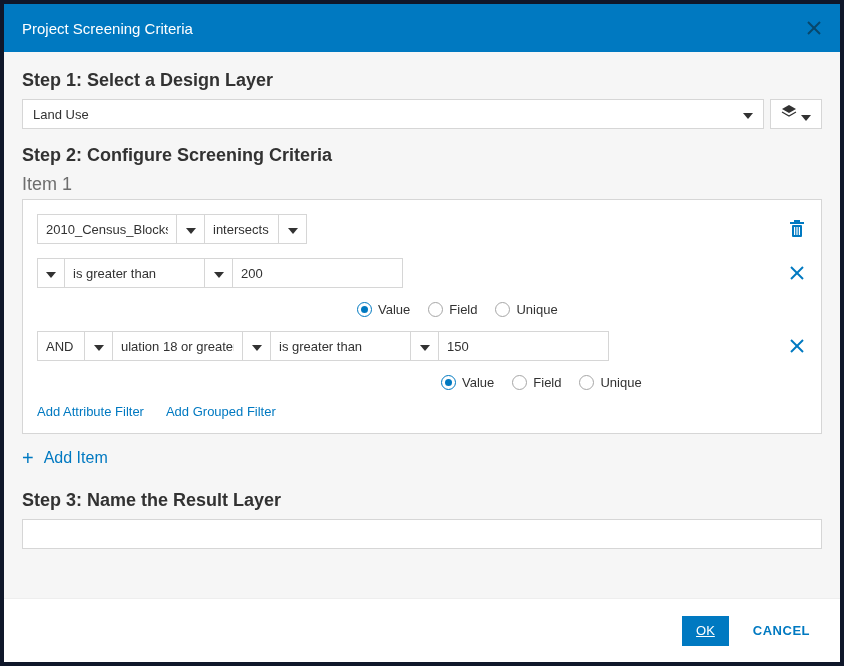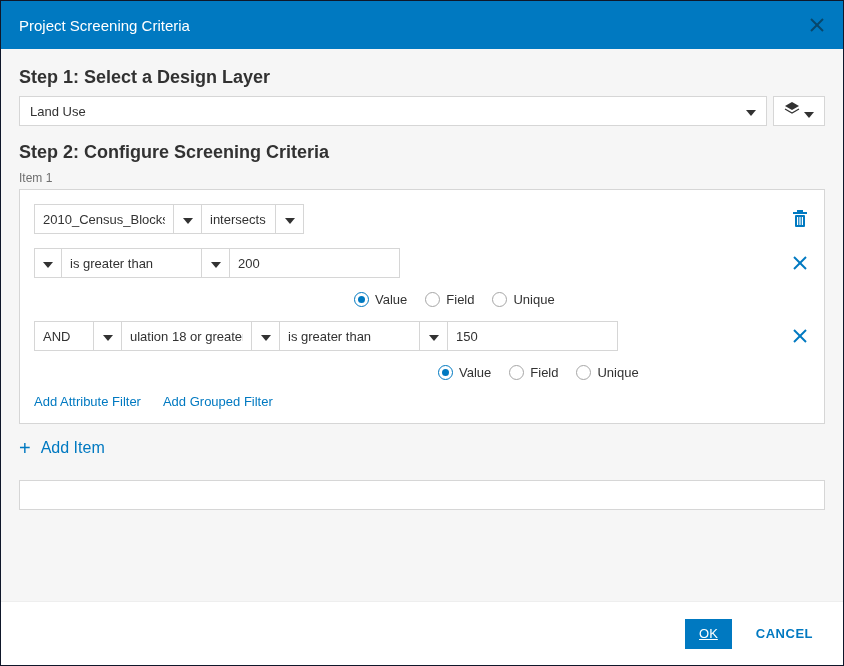--- a/index.html
+++ b/index.html
@@ -1,30 +1,30 @@
 <!DOCTYPE html>
 <html><head>
 <meta charset="utf-8">
 <style>
   * { box-sizing: border-box; margin: 0; padding: 0; font-family: "Segoe UI", Avenir, Arial, sans-serif; }
   body { background: #fff; width: 844px; height: 666px; overflow: hidden; position: relative; }
-  .dialog { width: 844px; height: 666px; background: #f6f6f6; border: 1px solid #0f172a; display: flex; flex-direction: column; }
+  .dialog { width: 844px; height: 666px; background: #f6f6f6; border: 4px solid #0f172a; display: flex; flex-direction: column; }
   .header { background: #0079c1; height: 48px; display: flex; align-items: center; justify-content: space-between; padding: 0 18px; }
   .header-title { color: #fff; font-size: 15px; font-weight: 400; }
   .close-x { width: 16px; height: 16px; cursor: pointer; }
   .close-x svg { stroke: #08476b; stroke-width: 2; }
   .content { flex: 1; padding: 18px 18px 0 18px; display: flex; flex-direction: column; overflow: auto; }
   .step-label { font-size: 18px; font-weight: 600; color: #323232; margin-bottom: 8px; }
   .row { display: flex; gap: 6px; align-items: flex-start; margin-bottom: 16px; }
   .select-box { flex: 1; background: #fff; border: 1px solid #d6d6d6; height: 30px; display: flex; align-items: center; padding: 0 10px; justify-content: space-between; font-size: 13px; color: #323232; cursor: pointer; }
   .layer-select { flex: 1; }
   .dropdown-caret { width: 10px; height: 10px; }
   .dropdown-caret svg { fill: #323232; }
   .layers-btn { width: 52px; background: #fff; border: 1px solid #d6d6d6; height: 30px; display: flex; align-items: center; justify-content: center; gap: 4px; cursor: pointer; }
-  .item-label { font-size: 12px; color: #6e6e6e; margin-bottom: 4px; }
+  .item-label { font-size: 18px; color: #6e6e6e; margin-bottom: 4px; }
   .item-card { background: #fff; border: 1px solid #d6d6d6; padding: 14px 14px 14px 14px; margin-bottom: 14px; }
   .filter-row { display: flex; align-items: center; gap: 0; margin-bottom: 14px; }
   .fcell { border: 1px solid #d6d6d6; height: 30px; display: flex; align-items: center; padding: 0 8px; font-size: 13px; color: #323232; background: #fff; }
   .fcell + .fcell { border-left: none; }
   .fcell.select { justify-content: space-between; cursor: pointer; }
   .fcell.caret-only { width: 28px; justify-content: center; cursor: pointer; }
   .fcell.input input { border: none; outline: none; width: 100%; font-size: 13px; color: #323232; }
   .spacer { flex: 1; }
   .trash-btn, .x-btn { width: 20px; height: 20px; cursor: pointer; display: flex; align-items: center; justify-content: center; }
   .trash-btn svg { fill: #0079c1; }
@@ -155,21 +155,21 @@
             <span class="radio-circle"></span>
             <span>Field</span>
           </div>
         <div class="radio">
             <span class="radio-circle"></span>
             <span>Unique</span>
           </div>
       </div>
 
       <div class="filter-row">
-        <div class="fcell select" style="width:60px">
+        <div class="fcell select" style="width:48px">
           <span>AND</span>
         </div>
         <div class="fcell caret-only">
           <span class="dropdown-caret"><svg viewBox="0 0 10 10">
                 <polygon points="0,2 10,2 5,8"></polygon>
               </svg></span>
         </div>
         <div class="fcell select" style="width:130px">
           <span class="clip" style="direction:ltr">ulation 18 or greater</span>
         </div>
@@ -217,20 +217,21 @@
         <span class="link">Add Grouped Filter</span>
       </div>
 
     </div>
 
     <div class="add-item-row">
       <span class="plus-icon">+</span>
       <span>Add Item</span>
     </div>
 
+    <div class="step-label">Step 3: Name the Result Layer</div>
     <input class="result-input" value="" style="">
 
   </div>
 
   <div class="footer">
     <button class="btn-ok">OK</button>
     <button class="btn-cancel">CANCEL</button>
   </div>
 
 </div>

